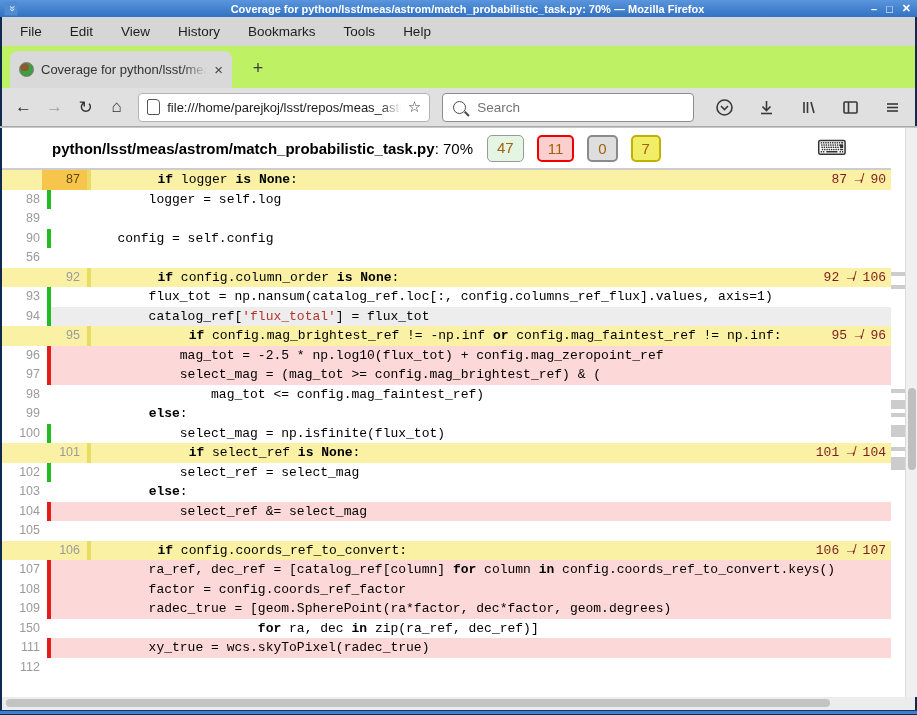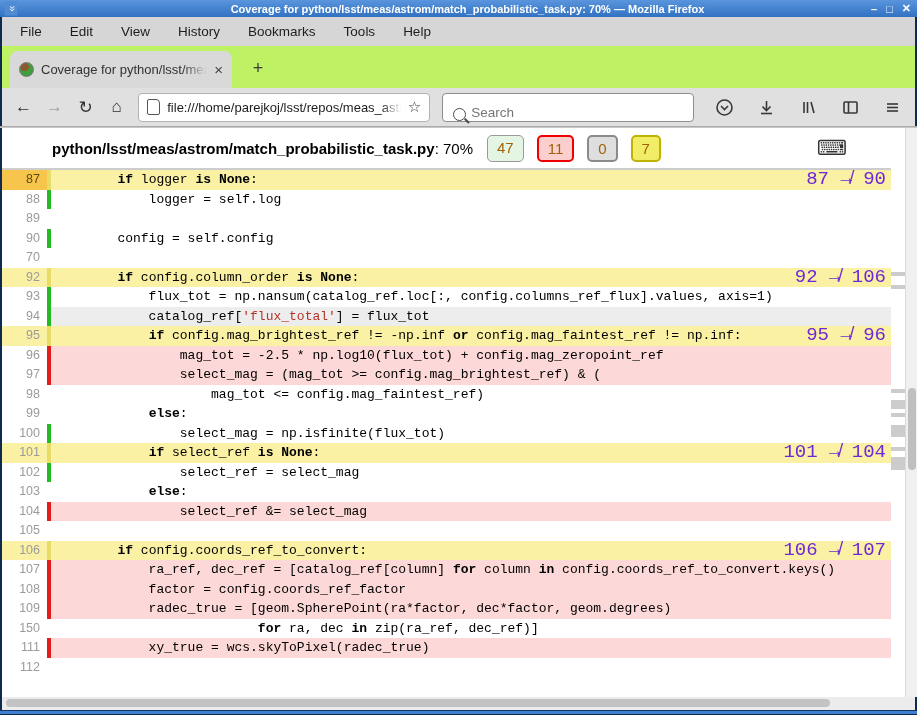--- a/index.html
+++ b/index.html
@@ -40,21 +40,21 @@
   .navbtn.disabled{color:#9e9e9e;}
   #urlbar{width:292px;height:29px;background:#fff;border:1px solid #b3b3b3;border-radius:4px;
     display:flex;align-items:center;padding:0 8px;box-sizing:border-box;gap:7px;margin-left:6px;}
   #doc-icon{width:11px;height:14px;border:1.4px solid #555;border-radius:2px 4px 2px 2px;flex:0 0 auto;}
   #url-text{flex:1;font-size:13px;color:#1c1c1c;white-space:nowrap;overflow:hidden;position:relative;
     font-family:"Liberation Sans",sans-serif;}
   #url-text:after{content:"";position:absolute;right:0;top:0;width:20px;height:100%;
     background:linear-gradient(90deg,rgba(255,255,255,0),#fff);}
   #star-icon{font-size:15px;color:#3d3d3d;}
   #searchbar{width:266px;height:29px;background:#fff;border:1px solid #8d8d8d;border-radius:4px;
-    display:flex;align-items:flex-end;padding:0 10px;box-sizing:border-box;gap:3px;margin-left:12px;}
+    display:flex;align-items:center;padding:0 10px;box-sizing:border-box;gap:9px;margin-left:12px;}
   #mag-icon{width:11px;height:11px;border:1.6px solid #4a4a4a;border-radius:50%;position:relative;flex:0 0 auto;}
   #mag-icon:after{content:"";position:absolute;width:6px;height:1.6px;background:#4a4a4a;
     transform:rotate(45deg);right:-5px;bottom:-2px;}
   #search-input{border:0;outline:0;flex:1;font-size:13.5px;color:#222;font-family:"Liberation Sans",sans-serif;background:transparent;}
   #search-input::placeholder{color:#757575;}
   .tool-icons{margin-left:14px;display:flex;gap:9px;}
   .tool-icons .navbtn svg{stroke:#383838;fill:none;stroke-width:1.6;}
   
   #chrome-divider{position:absolute;top:126px;left:0;width:917px;height:2px;
     background:linear-gradient(#9a9a9a,#d7d7d7);}
@@ -72,27 +72,27 @@
   #kb-icon{margin-left:auto;margin-right:58px;font-size:21px;color:#333;line-height:20px;}
   
   #source{position:absolute;top:42px;left:0;width:891px;
     font-family:"Liberation Mono","DejaVu Sans Mono",monospace;font-size:13px;}
   .row{display:flex;height:19.5px;align-items:stretch;line-height:19.5px;}
   .row .num{width:38px;flex:0 0 38px;text-align:right;padding-right:7px;
     font-family:"Liberation Sans",sans-serif;font-size:12.5px;color:#9b9b9b;}
   .row .code{flex:1;border-left:4px solid transparent;padding-left:4px;white-space:pre;
     overflow:hidden;color:#000;display:flex;}
   .row .txt{white-space:pre;}
-  .row .ann{font-size:19px;color:#6d28d9;padding-right:7px;white-space:nowrap;}
+  .row .ann{font-size:13px;color:#7f1d1d;padding-right:7px;white-space:nowrap;}
   .row .k{font-weight:bold;}
   .row .str{color:#b43527;}
   .row.run .code{border-left-color:#22bb22;}
   .row.ctx .code{border-left-color:#22bb22;background:#ededed;}
   .row.mis .code{border-left-color:#e51c1c;background:#fdd8d8;}
-  .row.par{background:#faf1a4;}
+  .row.par{background:#faf1a4;padding-left:40px;}
   .row.par .code{border-left-color:#e9dc66;}
   .row.hl .num{background:#f7c54b;color:#5a4a10;}
   
   #scroll-marker{position:absolute;top:128px;left:891px;width:14px;height:569px;background:#fff;}
   #scroll-marker .mark{position:absolute;left:0;width:100%;background:#ccc;}
   #vscroll{position:absolute;top:128px;left:905px;width:12px;height:569px;background:#f0f0f0;
     border-left:1px solid #dadada;box-sizing:border-box;}
   #vscroll .thumb{position:absolute;left:2px;width:8px;top:260px;height:82px;background:#bfbfbf;border-radius:4px;}
   #hscroll{position:absolute;top:697px;left:2px;width:913px;height:13px;background:#ececec;}
   #hscroll .thumb{position:absolute;left:4px;top:2px;height:8px;width:824px;background:#c3c3c3;border-radius:4px;}
@@ -208,21 +208,21 @@
         </div>
         <div class="row blank">
           <span class="num">89</span>
           <span class="code"><span class="txt"></span></span>
         </div>
         <div class="row run">
           <span class="num">90</span>
           <span class="code"><span class="txt"><span>        config = self.config</span></span></span>
         </div>
         <div class="row blank">
-          <span class="num">70</span>
+          <span class="num">56</span>
           <span class="code"><span class="txt"></span></span>
         </div>
         <div class="row par">
           <span class="num">92</span>
           <span class="code"><span class="txt"><span>        </span><span class="k">if</span><span> config.column_order </span><span class="k">is</span><span> </span><span class="k">None</span><span>:</span></span><span style="flex: 1 1 0%;"></span><span class="ann">92 ↛ 106</span></span>
         </div>
         <div class="row run">
           <span class="num">93</span>
           <span class="code"><span class="txt"><span>            flux_tot = np.nansum(catalog_ref.loc[:, config.columns_ref_flux].values, axis=1)</span></span></span>
         </div>

